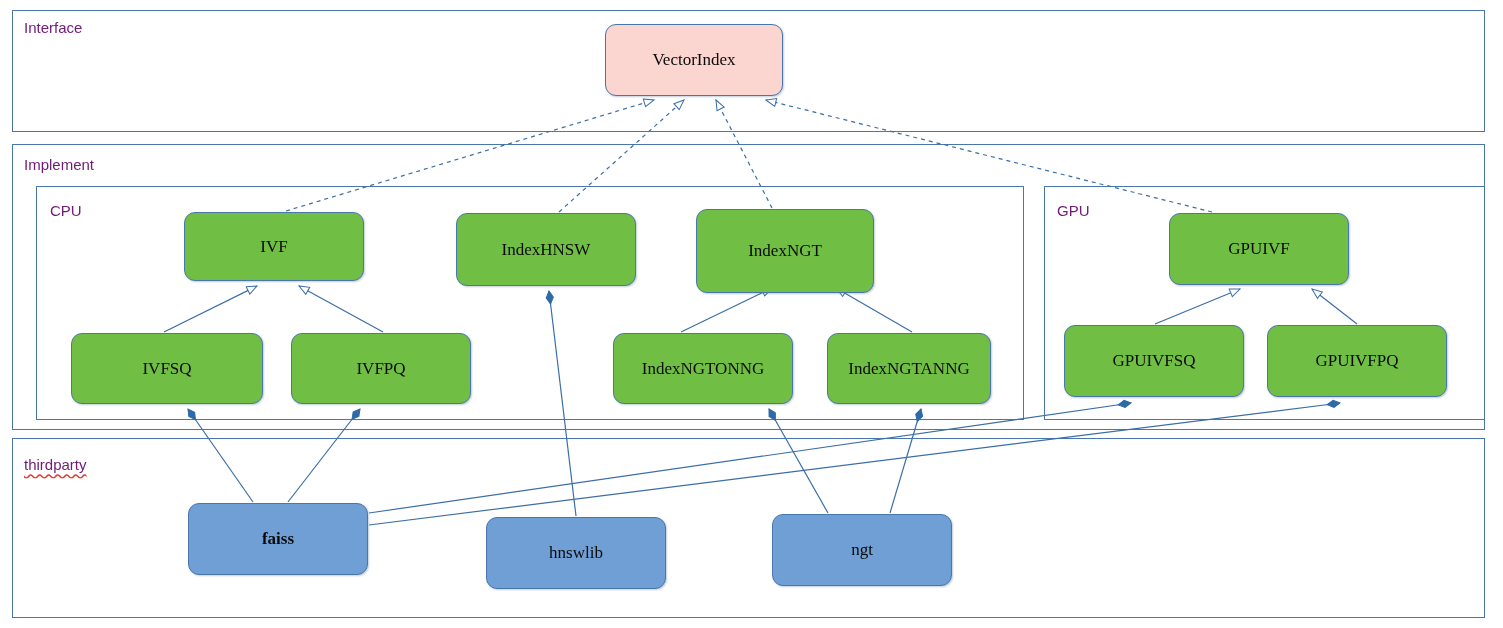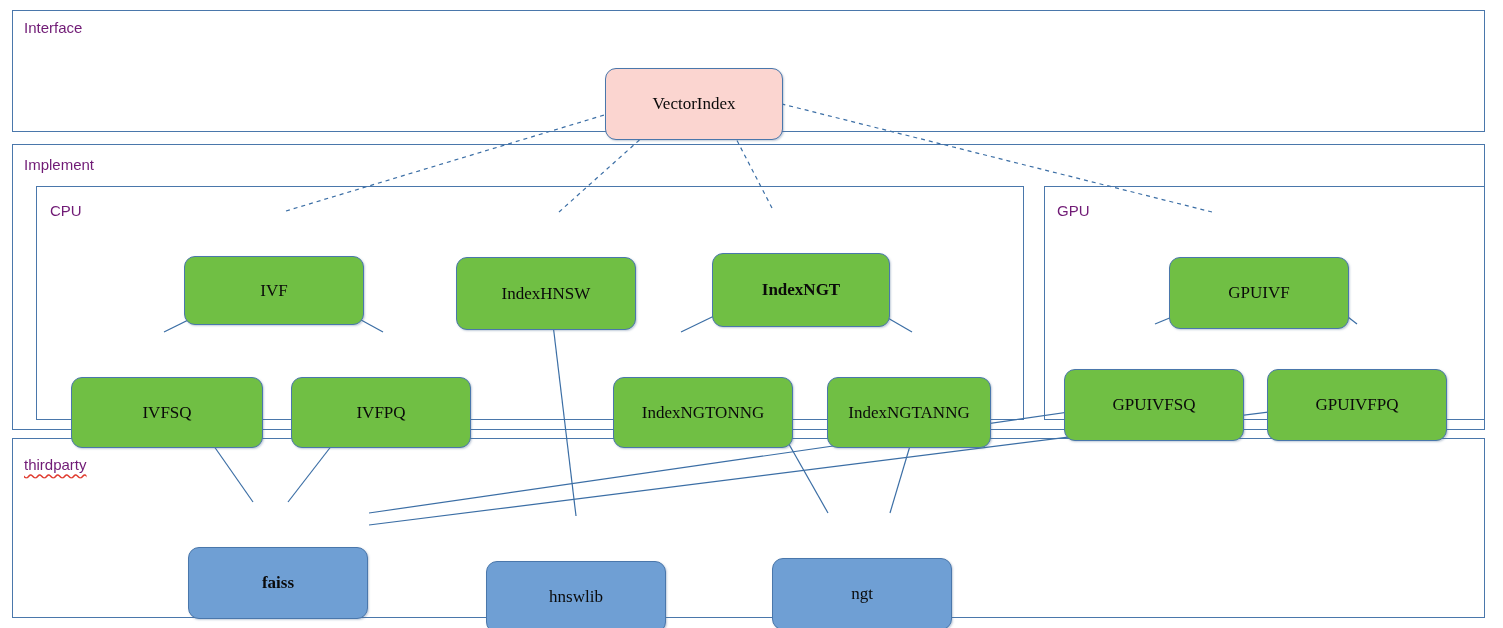--- a/index.html
+++ b/index.html
@@ -45,21 +45,20 @@
     border: 1px solid #4a77ab;
     display: flex;
     align-items: center;
     justify-content: center;
     font-family: "Liberation Serif", serif;
     font-size: 17px;
     color: #0a0a0a;
     text-align: center;
     white-space: nowrap;
     box-shadow: 1px 1px 2px rgba(80,110,150,0.35);
-    margin-top: 44px;
   }
   .node.iface  { background: #fbd5d0; }
   .node.impl   { background: #70bf44; }
   .node.thirdp { background: #6f9fd4; }
 
   
   #edges {
     position: absolute;
     left: 0;
     top: 0;
@@ -113,21 +112,21 @@
         <line x1="576" y1="516" x2="549" y2="291" stroke="#3b6ea5" stroke-width="1.2" marker-end="url(#mk-diamond)"></line>
         <line x1="828" y1="513" x2="769" y2="409" stroke="#3b6ea5" stroke-width="1.2" marker-end="url(#mk-diamond)"></line>
         <line x1="890" y1="513" x2="921" y2="409" stroke="#3b6ea5" stroke-width="1.2" marker-end="url(#mk-diamond)"></line>
       </g>
   </svg>
 
   <div id="nodes-layer">
       <div class="node iface" style="left: 605px; top: 24px; width: 178px; height: 72px;">VectorIndex</div>
       <div class="node impl" style="left: 184px; top: 212px; width: 180px; height: 69px;">IVF</div>
       <div class="node impl" style="left: 456px; top: 213px; width: 180px; height: 73px;">IndexHNSW</div>
-      <div class="node impl" style="left: 712px; top: 209px; width: 178px; height: 74px; font-weight: bold;">IndexNGT</div>
+      <div class="node impl" style="left: 696px; top: 209px; width: 178px; height: 84px;">IndexNGT</div>
       <div class="node impl" style="left: 1169px; top: 213px; width: 180px; height: 72px;">GPUIVF</div>
       <div class="node impl" style="left: 71px; top: 333px; width: 192px; height: 71px;">IVFSQ</div>
       <div class="node impl" style="left: 291px; top: 333px; width: 180px; height: 71px;">IVFPQ</div>
       <div class="node impl" style="left: 613px; top: 333px; width: 180px; height: 71px;">IndexNGTONNG</div>
       <div class="node impl" style="left: 827px; top: 333px; width: 164px; height: 71px;">IndexNGTANNG</div>
       <div class="node impl" style="left: 1064px; top: 325px; width: 180px; height: 72px;">GPUIVFSQ</div>
       <div class="node impl" style="left: 1267px; top: 325px; width: 180px; height: 72px;">GPUIVFPQ</div>
       <div class="node thirdp" style="left: 188px; top: 503px; width: 180px; height: 72px; font-weight: bold;">faiss</div>
       <div class="node thirdp" style="left: 486px; top: 517px; width: 180px; height: 72px;">hnswlib</div>
       <div class="node thirdp" style="left: 772px; top: 514px; width: 180px; height: 72px;">ngt</div>

